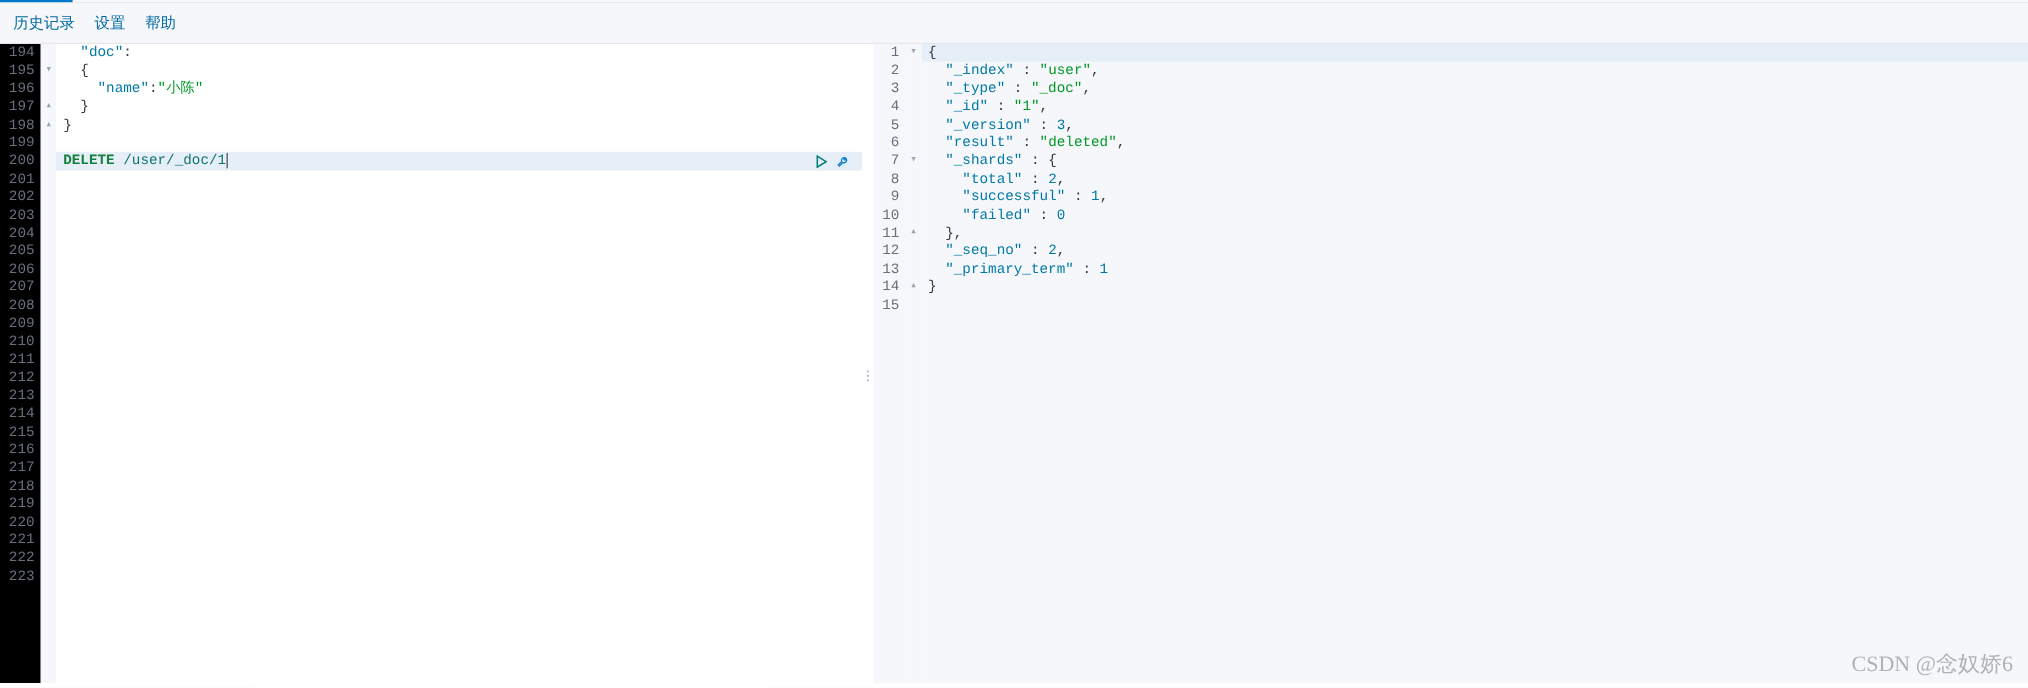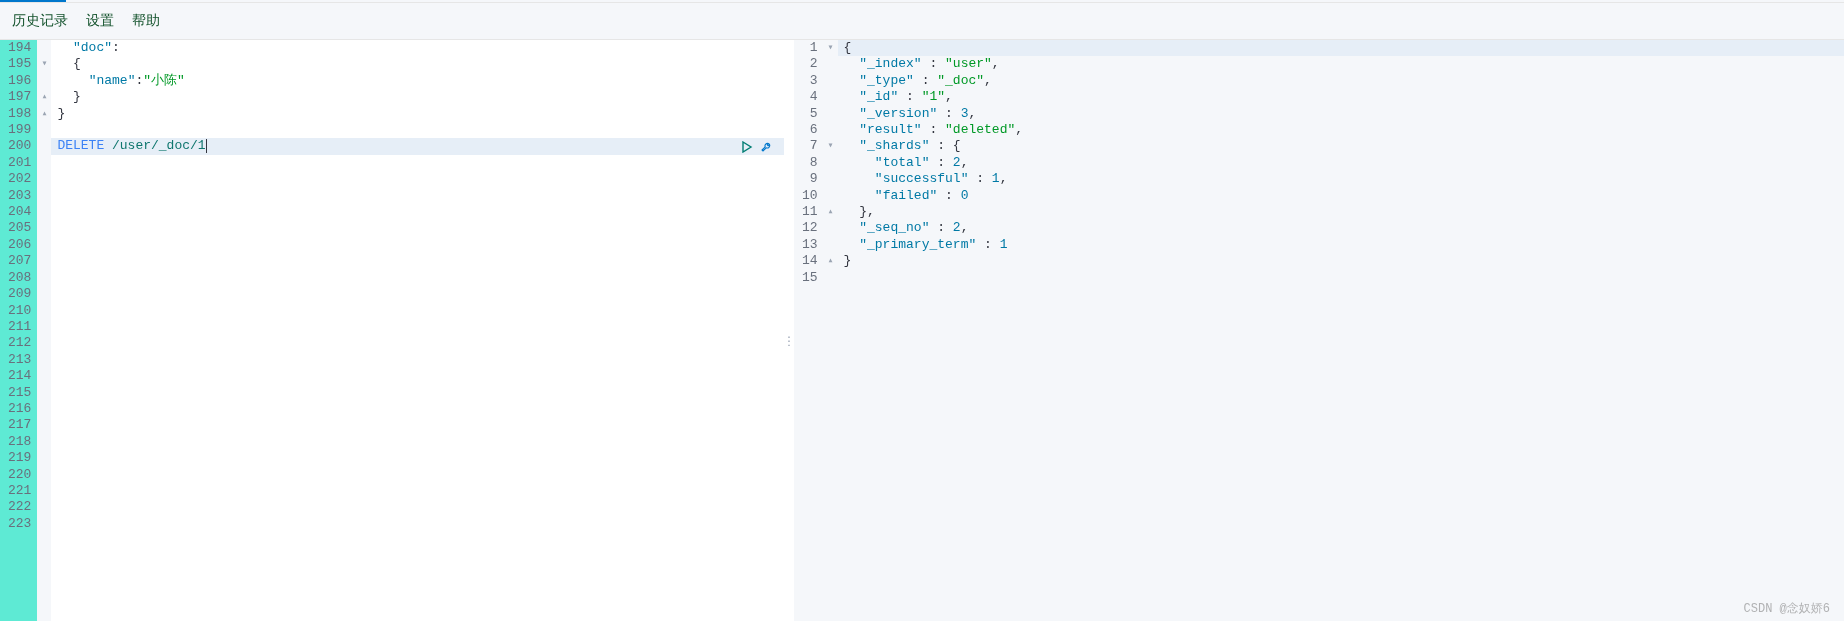--- a/index.html
+++ b/index.html
@@ -24,21 +24,21 @@
       height: 2px;
       background: #0077cc;
     }
     .toolbar {
       display: flex;
       align-items: center;
       gap: 18px;
       padding: 9px 12px;
       background: #f5f7fa;
       border-bottom: 1px solid #e6e6e6;
-      color: #14532d;
+      color: #0369a1;
       font-size: 14px;
     }
     .toolbar span { cursor: pointer; }
     .panes {
       display: flex;
       height: calc(100% - 44px);
       position: relative;
     }
     .pane-left, .pane-right {
       display: flex;
@@ -54,21 +54,21 @@
       display: flex;
       align-items: center;
       justify-content: center;
       cursor: col-resize;
       color: #98a2b3;
       font-size: 12px;
       padding-top: 294px;
       align-items: flex-start;
     }
     .gutter {
-      background: #5eead4;
+      background: #000000;
       text-align: right;
       color: #69707d;
       padding: 0 6px 0 8px;
       user-select: none;
       white-space: pre;
       line-height: 16.4px;
     }
     .fold-col {
       width: 14px;
       background: #f5f7fa;
@@ -94,21 +94,21 @@
       position: absolute;
       left: 0; right: 0;
       height: 16.4px;
       background: #e6eef7;
       z-index: 0;
     }
     .code-content { position: relative; z-index: 1; }
     .tok-key { color: #0079a5; }
     .tok-str { color: #009926; }
     .tok-punc { color: #343741; }
-    .tok-method { color: #3b82f6; font-weight: 400; }
+    .tok-method { color: #15803d; font-weight: 700; }
     .tok-url { color: #0f766e; }
     .tok-num { color: #0079a5; }
     .row-actions {
       position: absolute;
       right: 10px;
       display: flex;
       gap: 6px;
       align-items: center;
       height: 16.4px;
       z-index: 2;
@@ -119,22 +119,22 @@
       align-items: center;
       justify-content: center;
       cursor: pointer;
       color: #0077cc;
     }
     .watermark {
       position: absolute;
       right: 14px;
       bottom: 8px;
       color: rgba(120,120,120,0.55);
-      font-size: 12px;
-      font-family: Liberation Mono, monospace;
+      font-size: 20px;
+      font-family: Liberation Serif, serif;
     }
     .cursor {
       display: inline-block;
       width: 1px;
       height: 14px;
       background: #343741;
       vertical-align: text-bottom;
       margin-left: 0px;
     }
   </style>

